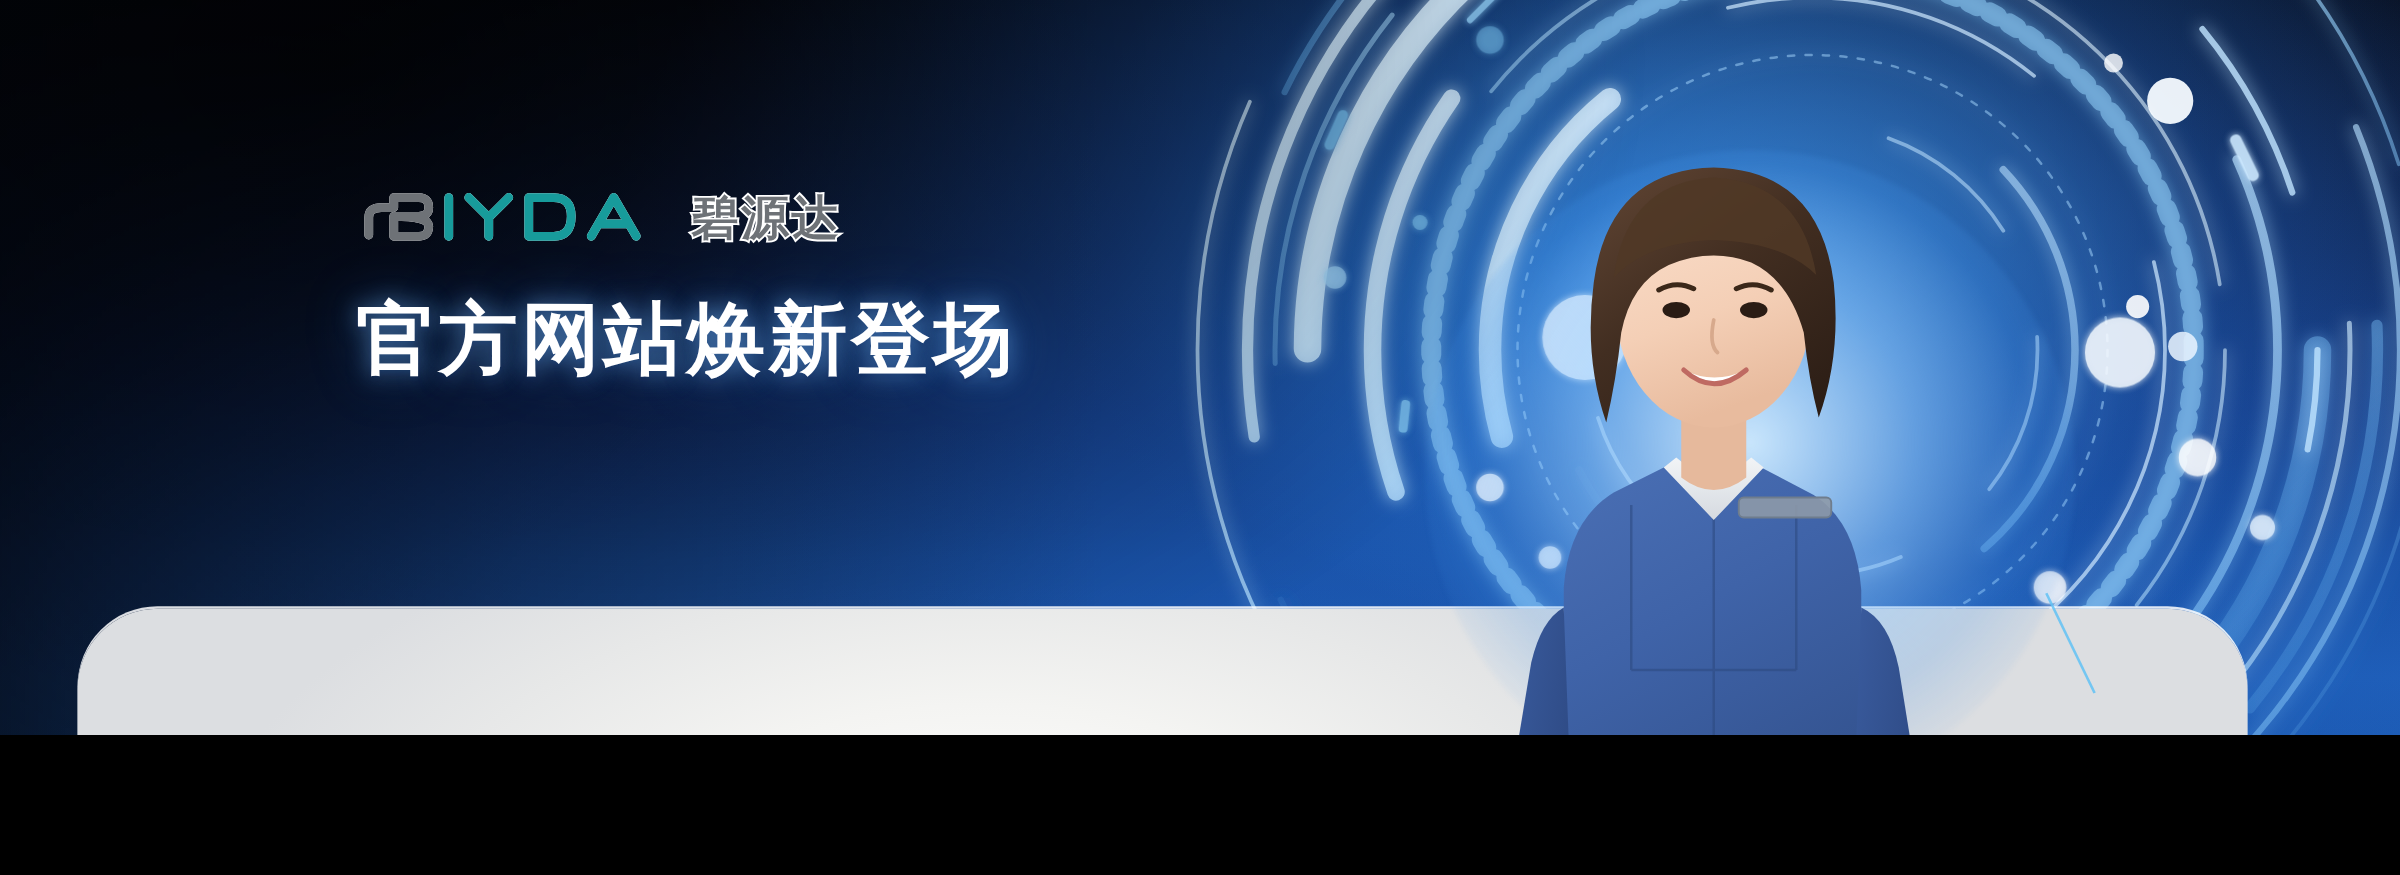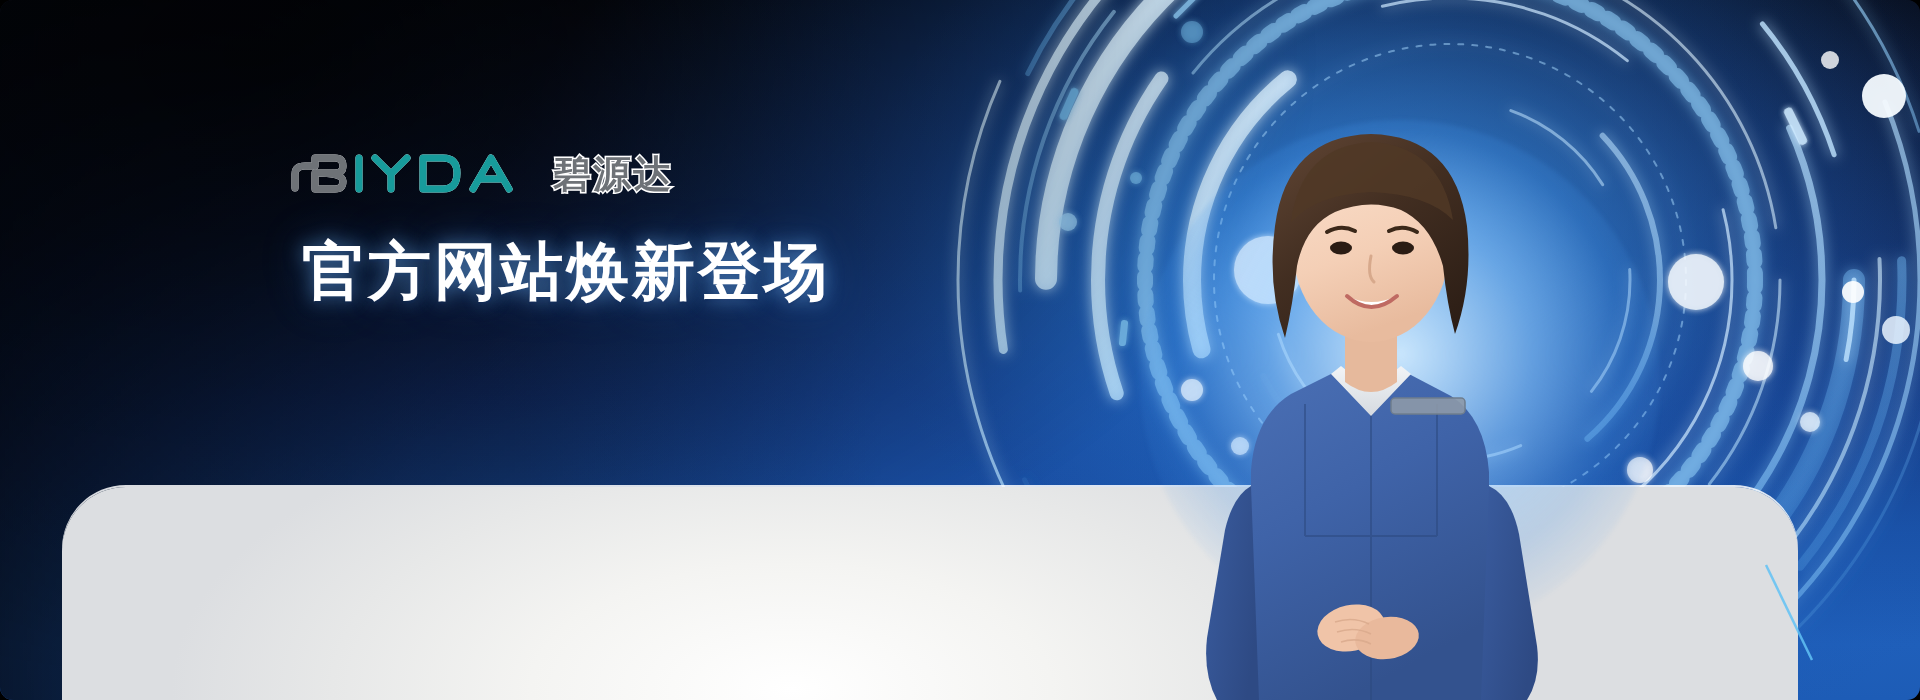--- a/index.html
+++ b/index.html
@@ -1,23 +1,22 @@
 <!DOCTYPE html>
 <html><head>
 <meta charset="utf-8">
 <style>
   html,body{margin:0;padding:0;background:#000;}
   body{font-family:"Liberation Sans","DejaVu Sans",sans-serif;}
 
   .banner{
     position:relative;
-    width:1920px;height:700px;
+    width:1920px;height:588px;
     overflow:hidden;
     background:#0b1020;
-    border-radius:13px;
   }
 
   
   .bg-base{
     position:absolute;inset:0;
     background:
       linear-gradient(180deg,#070a14 0%,#0b1226 12%,#10224c 34%,#15377e 56%,#1a52a8 76%,#1f5fba 92%,#1d5cb6 100%);
   }
   .bg-radial{
     position:absolute;inset:0;
@@ -63,21 +62,21 @@
   }
 
   .logo{
     position:absolute;left:0;top:148px;
     display:flex;align-items:center;gap:16px;
     height:52px;
   }
   .logo svg{display:block;}
 
   .headline{
-    position:absolute;left:17px;top:229px;
+    position:absolute;left:0;top:229px;
     font-size:63px;
     font-weight:700;
     letter-spacing:3px;
     color:#ffffff;
     white-space:nowrap;
     text-shadow:
       0 0 18px rgba(120,190,255,0.55),
       0 0 44px rgba(60,140,240,0.40),
       0 2px 3px rgba(0,20,60,0.45);
   }

